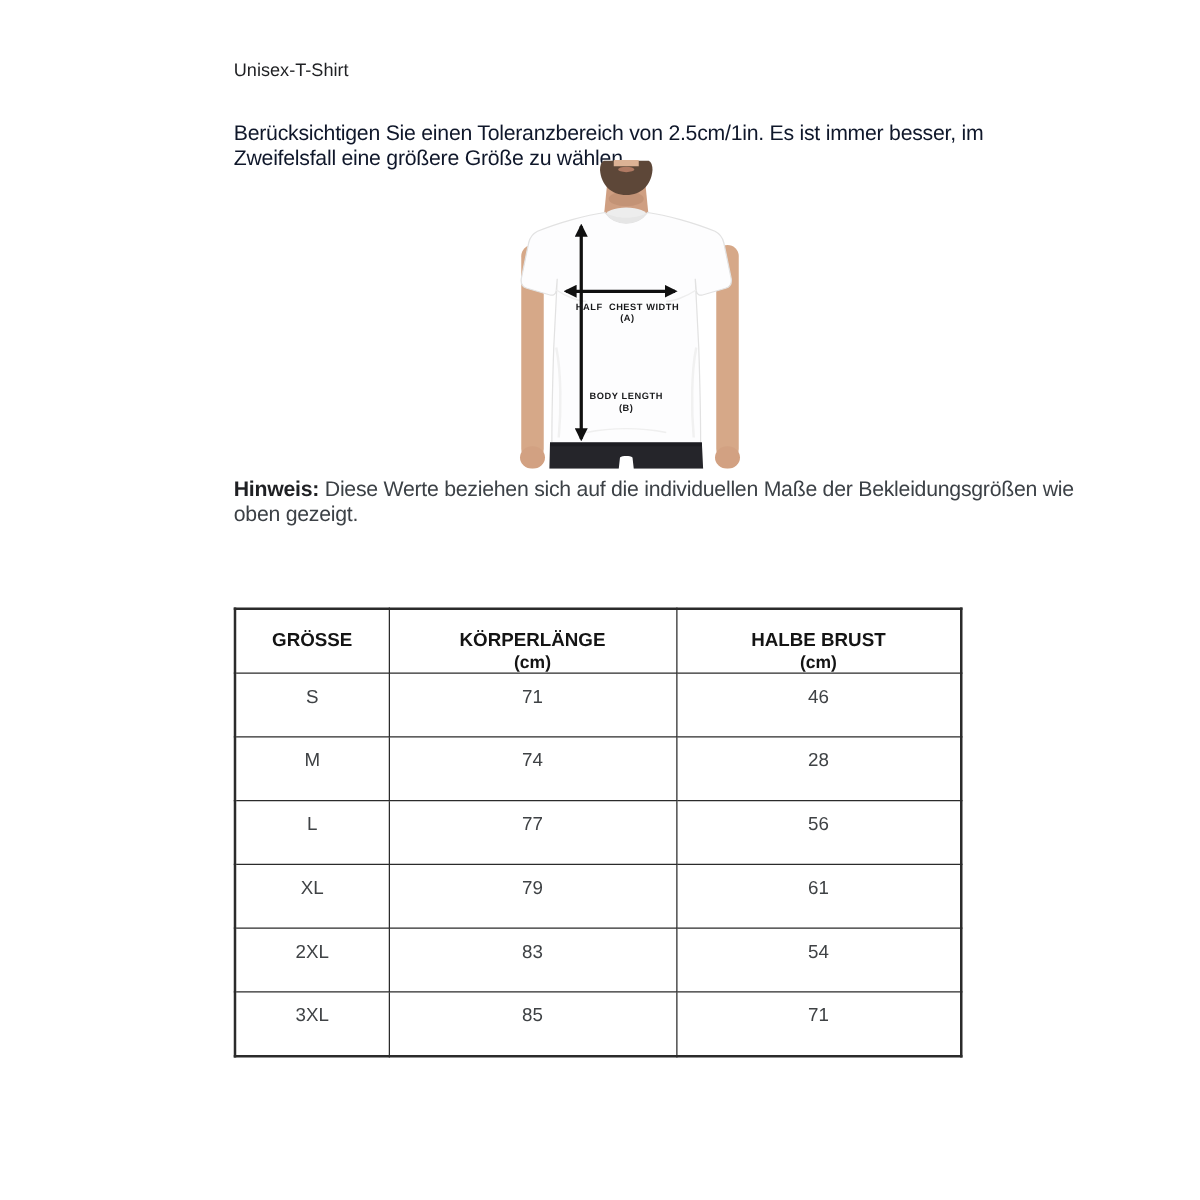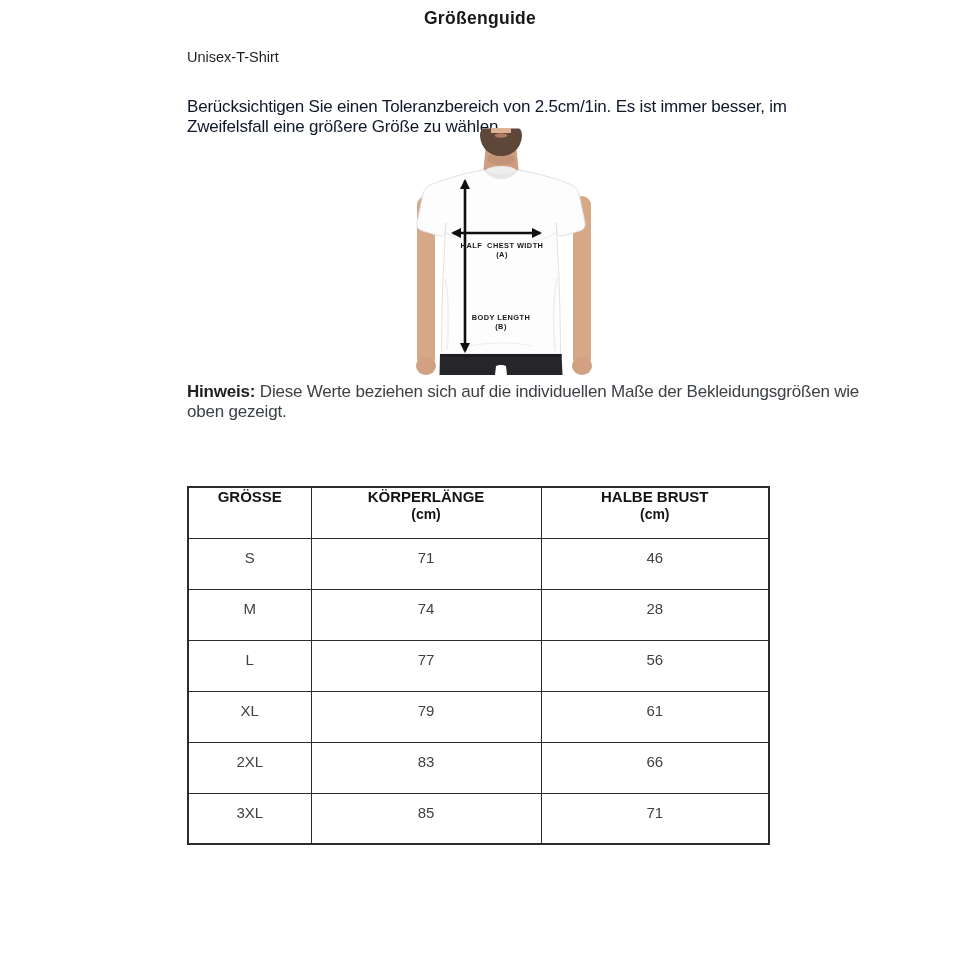--- a/index.html
+++ b/index.html
@@ -43,37 +43,36 @@
     position: absolute; left: 187px; top: 486px;
     width: 581px; border-collapse: collapse; table-layout: fixed;
     border: 2px solid #2b2b2b;
   }
   .size-table col.c1 { width: 123px; }
   .size-table col.c2 { width: 230px; }
   .size-table col.c3 { width: 228px; }
   .size-table th, .size-table td {
     border: 1.5px solid #2b2b2b;
     height: 51px; vertical-align: top; text-align: center;
-    padding-top: 0;
+    padding-top: 16px;
   }
   .size-table th {
     font-size: 15px; font-weight: 700; color: #141414; line-height: 17px;
   }
   .size-table th .sub { font-size: 14px; }
   .size-table td {
     font-size: 15px; font-weight: 400; color: #3f4245; line-height: 17px;
     padding-top: 10px;
   }
 </style>
 </head>
 <body>
 
 <div class="page">
 
-  <h1 class="page-title">Größenguide</h1>
 
   <h2 class="product-title">Unisex-T-Shirt</h2>
 
   <p class="tolerance">Berücksichtigen Sie einen Toleranzbereich von 2.5cm/1in. Es ist immer besser, im Zweifelsfall eine größere Größe zu wählen.</p>
 
   <div class="figure">
     <svg viewBox="0 0 190 247" width="190" height="247">
       <defs>
         <marker id="ah" viewBox="0 0 10 10" refX="8" refY="5" markerWidth="4" markerHeight="4" orient="auto-start-reverse">
           <path d="M0,0 L10,5 L0,10 Z" fill="#101010"></path>
@@ -187,21 +186,21 @@
         <td>56</td>
       </tr>
       <tr>
         <td>XL</td>
         <td>79</td>
         <td>61</td>
       </tr>
       <tr>
         <td>2XL</td>
         <td>83</td>
-        <td>66</td>
+        <td>54</td>
       </tr>
       <tr>
         <td>3XL</td>
         <td>85</td>
         <td>71</td>
       </tr>
     </tbody>
   </table>
 
 </div>

